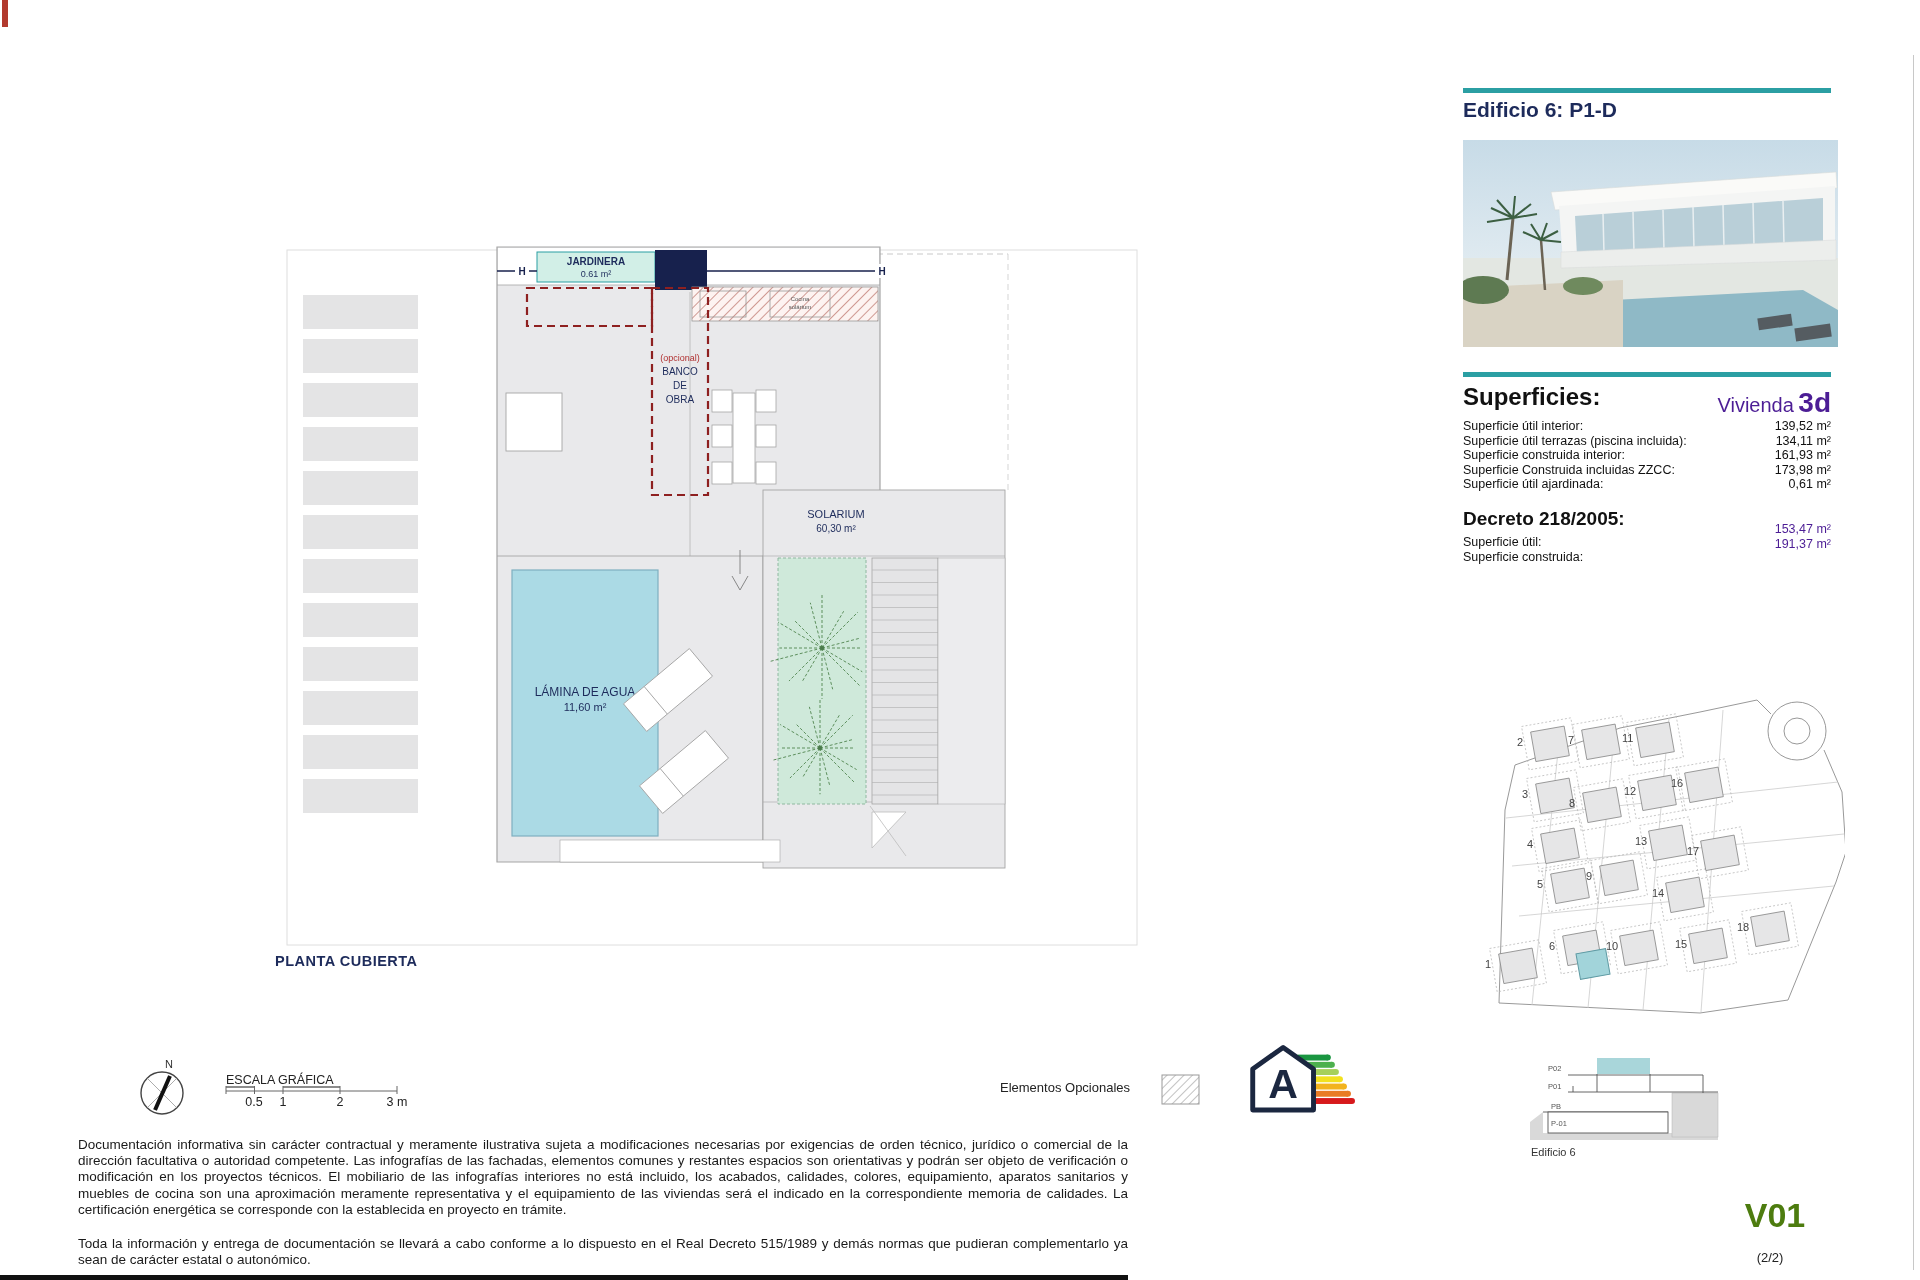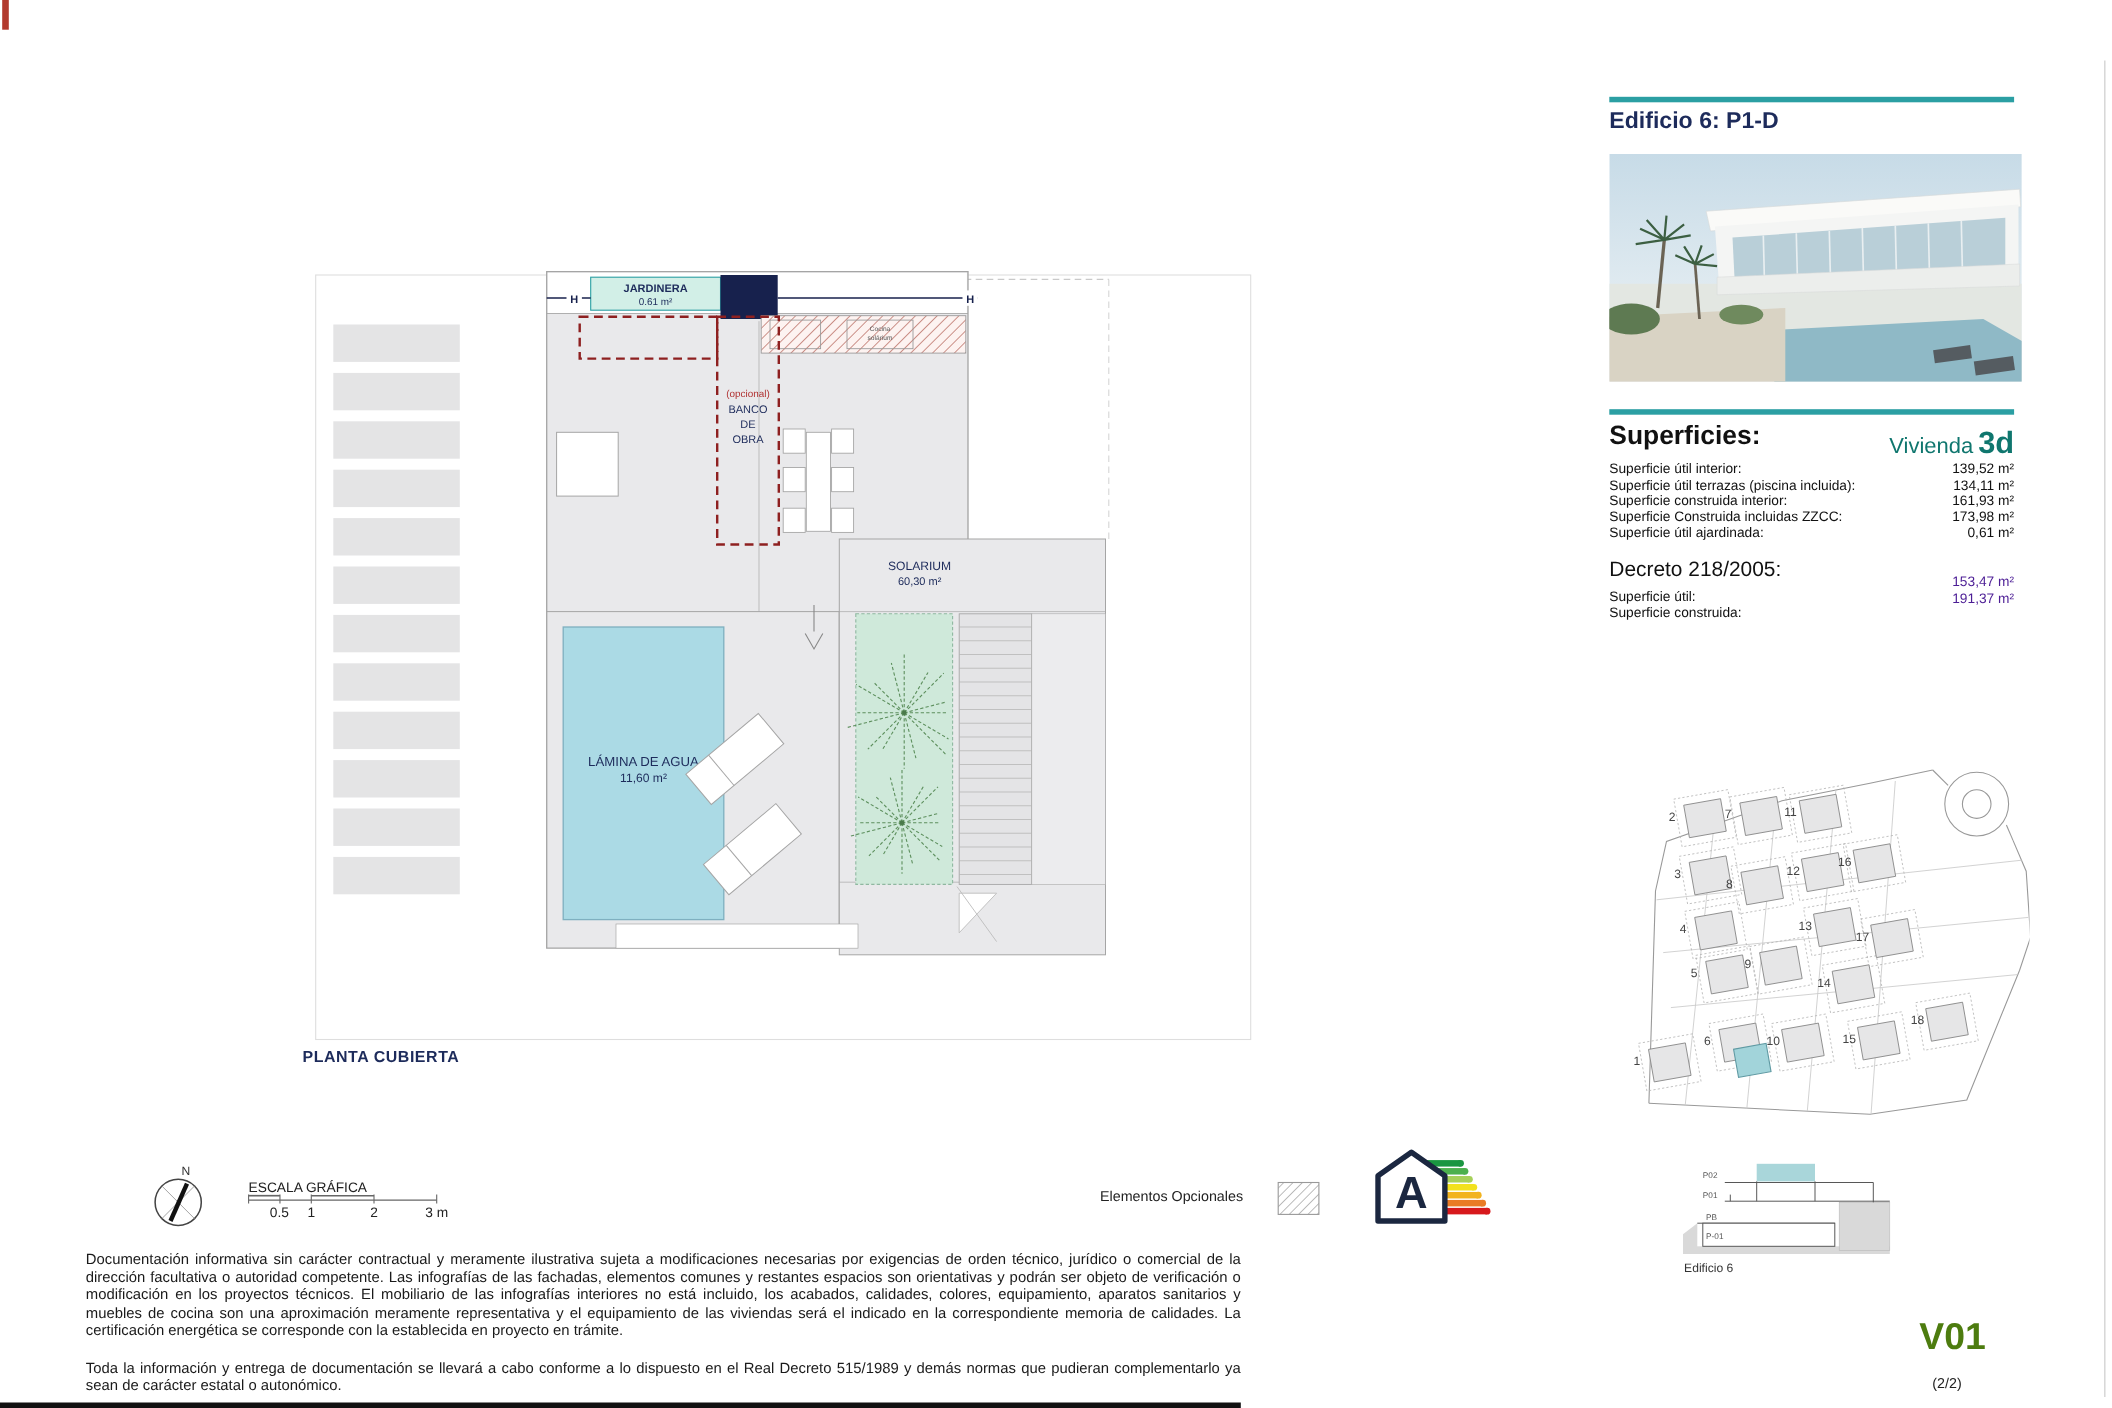--- a/index.html
+++ b/index.html
@@ -278,21 +278,21 @@
     <path d="M50,78 l-22,-10 M50,78 l-16,-18 M50,78 l2,-22 M50,78 l18,-14 M50,78 l24,-4 M50,78 l-26,4"></path>
     <path d="M82,150 L78,100" stroke="#6b6354" stroke-width="2.5"></path>
     <path d="M78,100 l-18,-8 M78,100 l-10,-16 M78,100 l6,-17 M78,100 l17,-9 M78,100 l20,2"></path>
   </g>
   <ellipse cx="20" cy="150" rx="26" ry="14" fill="#5e7a52"></ellipse>
   <ellipse cx="120" cy="146" rx="20" ry="9" fill="#6f8a5e"></ellipse>
 </svg>
 
 <div class="abs teal-bar" style="left:1463px;top:372px;"></div>
 <div class="abs" style="left:1463px;top:383px;font-size:24px;font-weight:bold;color:#111;">Superficies:</div>
-<div class="abs" style="left:1620px;top:387px;width:211px;text-align:right;color:#0f766e;">
+<div class="abs" style="left:1620px;top:387px;width:211px;text-align:right;color:#4c1d95;">
   <span style="font-size:20px;">Vivienda</span>
   <span style="font-size:28px;font-weight:bold;">3d</span>
 </div>
 
 <div class="abs" style="left:1463px;top:419px;width:368px;">
   <div class="sup-row">
     <span>Superficie útil interior:</span>
     <span>139,52 m²</span>
   </div>
   <div class="sup-row">
@@ -306,21 +306,21 @@
   <div class="sup-row">
     <span>Superficie Construida incluidas ZZCC:</span>
     <span>173,98 m²</span>
   </div>
   <div class="sup-row">
     <span>Superficie útil ajardinada:</span>
     <span>0,61 m²</span>
   </div>
 </div>
 
-<div class="abs" style="left:1463px;top:508px;font-size:19px;font-weight:normal;color:#111;">Decreto 218/2005:</div>
+<div class="abs" style="left:1463px;top:508px;font-size:19px;font-weight:bold;color:#111;">Decreto 218/2005:</div>
 <div class="abs" style="left:1463px;top:535px;">
   <div class="dec-row">Superficie útil:</div>
   <div class="dec-row">Superficie construida:</div>
 </div>
 <div class="abs" style="left:1700px;top:522px;width:131px;">
   <div class="dec-val">153,47 m²</div>
   <div class="dec-val">191,37 m²</div>
 </div>
 
 <svg class="abs" style="left:1465px;top:690px;" width="380" height="340" viewBox="1465 690 380 340">

